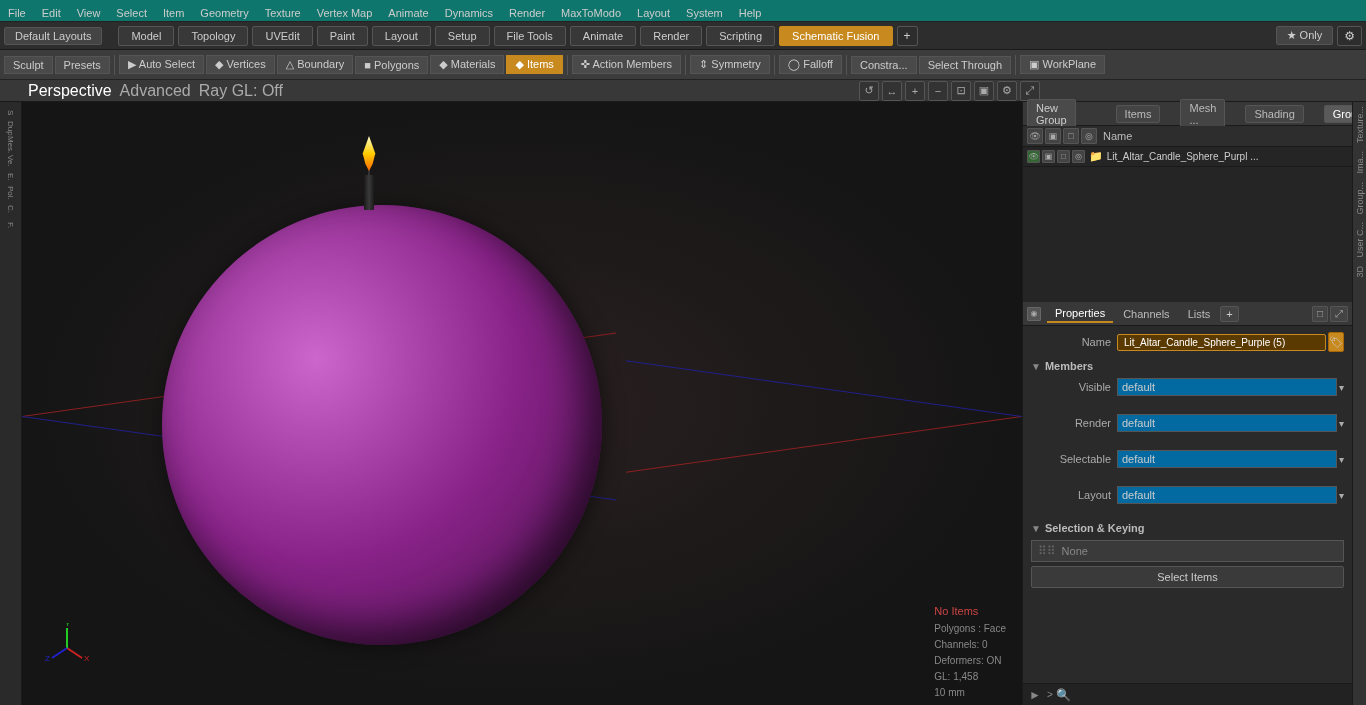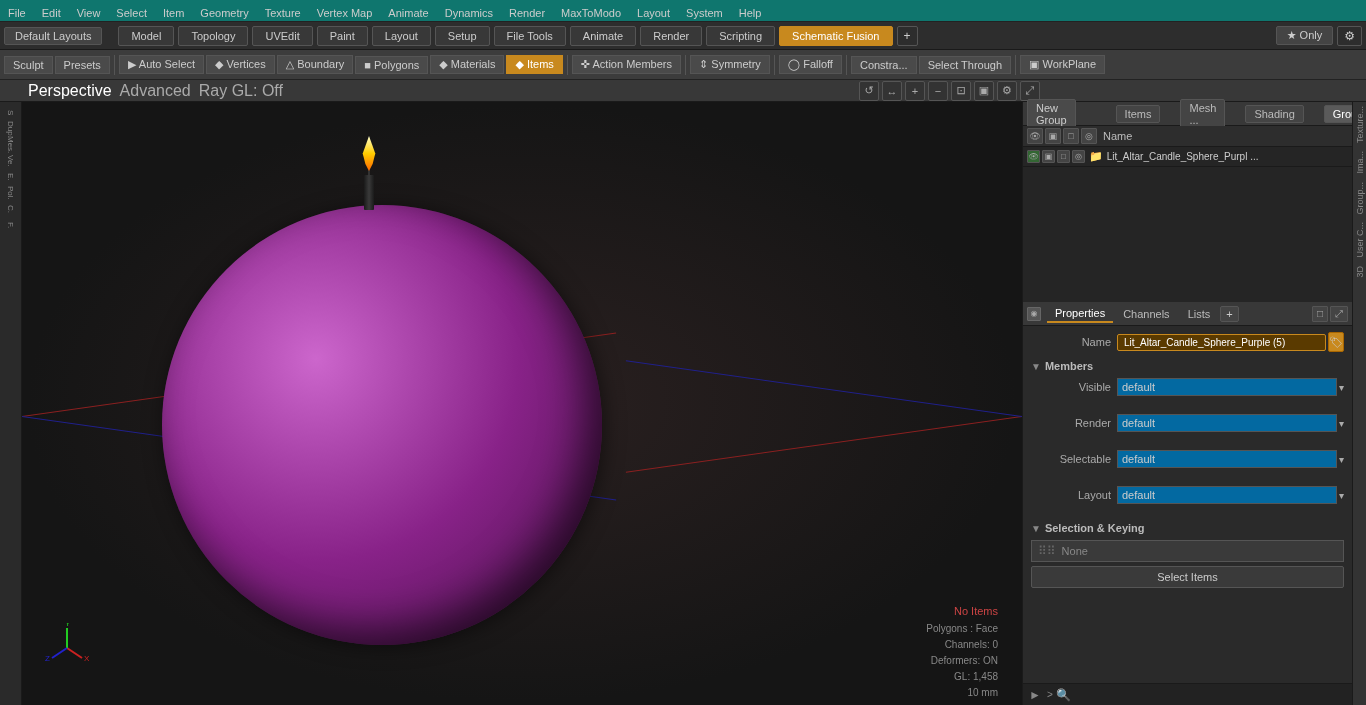--- a/index.html
+++ b/index.html
@@ -40,21 +40,21 @@
     
     .scene-bg { width: 100%; height: 100%; background: radial-gradient(ellipse at center, #2a2020 0%, #151515 70%); position: absolute; top: 0; left: 0; }
 
     
     .sphere { position: absolute; border-radius: 50%; background: radial-gradient(circle at 35% 35%, #cc66cc, #882288 50%, #441144 100%); box-shadow: inset -15px -15px 40px rgba(0,0,0,0.6), 2px 2px 20px rgba(0,0,0,0.5); }
 
     
     .candle { position: absolute; }
 
     
-    #status-bar { position: absolute; bottom: 0; right: 16px; text-align: right; padding: 4px 8px; color: #888; font-size: 10px; line-height: 1.6; }
+    #status-bar { position: absolute; bottom: 0; right: 8px; text-align: left; padding: 4px 8px; color: #888; font-size: 10px; line-height: 1.6; }
 
     
     #bottom-bar { position: absolute; bottom: 0; left: 0; right: 0; background: #2a2a2a; height: 22px; display: flex; align-items: center; padding: 0 6px; border-top: 1px solid #1a1a1a; }
     .pos-text { color: #888; font-size: 10px; }
 
     
     #right-panel { width: 330px; background: #2a2a2a; border-left: 1px solid #1a1a1a; display: flex; flex-direction: column; }
 
     
     #panel-tabs { background: #383838; display: flex; align-items: center; height: 24px; border-bottom: 1px solid #1a1a1a; padding: 0 4px; gap: 20px; }

